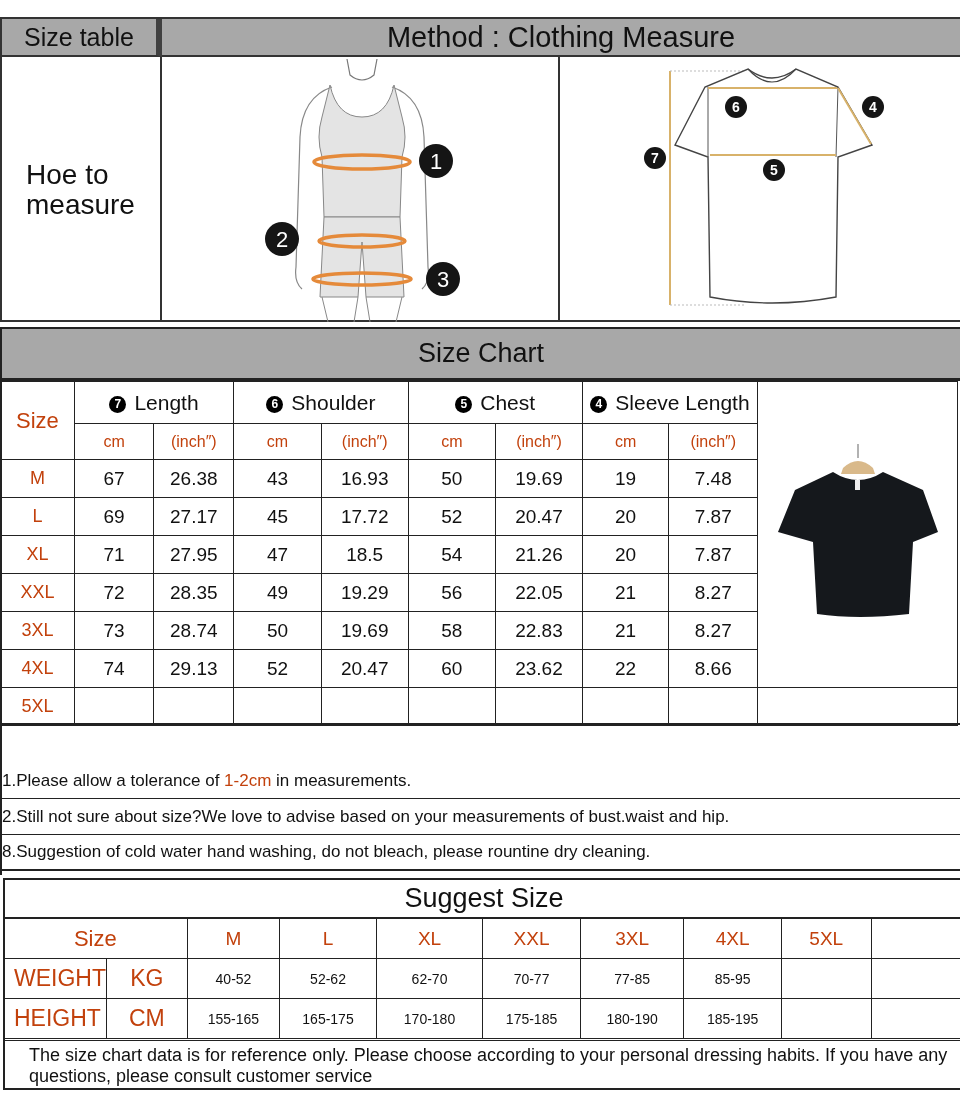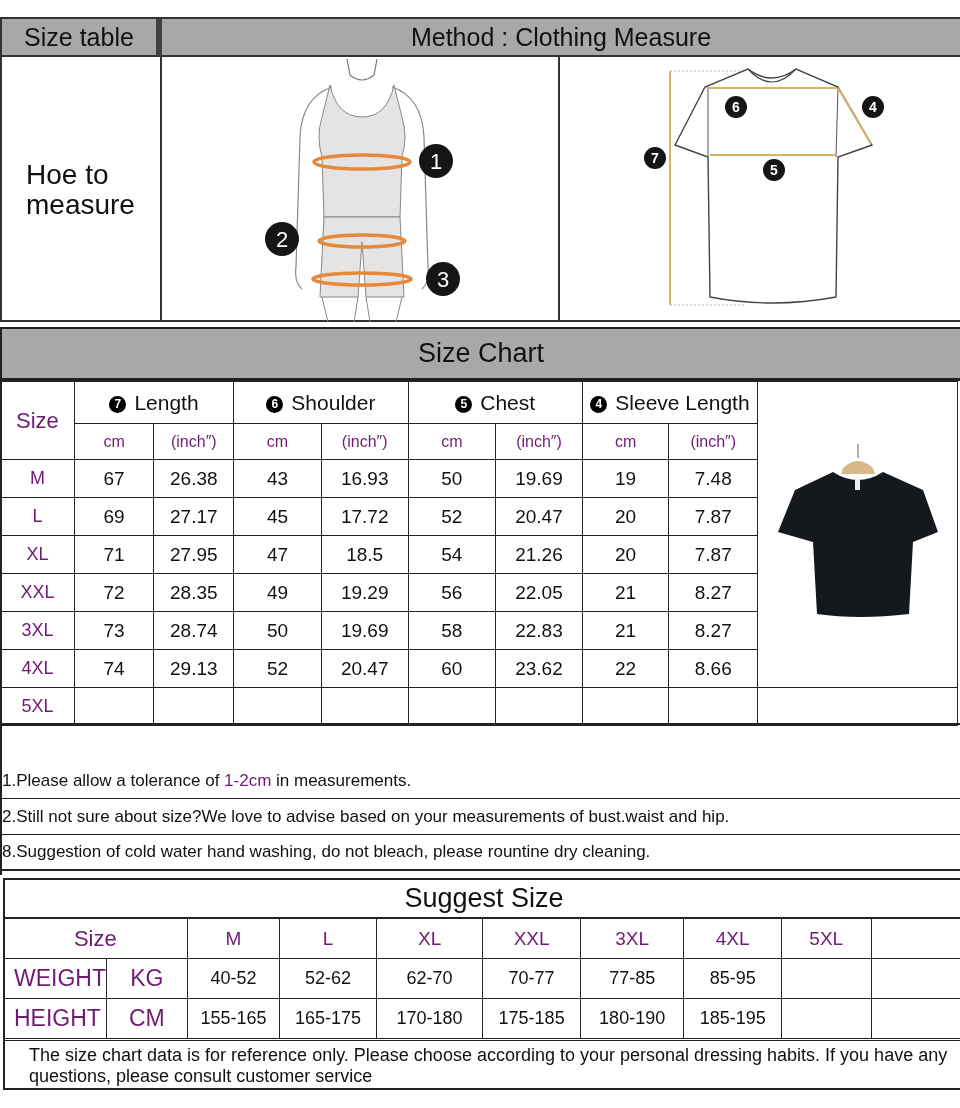--- a/index.html
+++ b/index.html
@@ -1,27 +1,27 @@
 <!DOCTYPE html>
 <html><head>
 <meta charset="utf-8">
 <style>
   * { box-sizing: border-box; margin: 0; padding: 0; }
   html, body { width: 960px; height: 1108px; background: #ffffff; overflow: hidden; }
   body { font-family: "Liberation Sans", "DejaVu Sans", sans-serif; color: #111; position: relative; }
   .abs { position: absolute; }
-  .red { color: #701a75; }
+  .red { color: #c2410c; }
   .gray { background: #a8a8a8; }
 
   
   #sec-method { left: 0; top: 17px; width: 960px; height: 305px; border: 2px solid #333; border-right: none; }
   #hdr-left { left: 0; top: 0; width: 160px; height: 38px; border-right: 6px solid #404040; border-bottom: 2px solid #333;
     display: flex; align-items: center; justify-content: center; font-size: 25px; }
   #hdr-right { left: 160px; top: 0; width: 798px; height: 38px; border-bottom: 2px solid #333;
-    display: flex; align-items: center; justify-content: center; font-size: 25px; }
+    display: flex; align-items: center; justify-content: center; font-size: 29px; }
   #howto { left: 0; top: 38px; width: 160px; height: 265px; border-right: 2px solid #333;
     display: flex; align-items: center; padding-left: 24px; font-size: 28px; line-height: 30px; }
   #body-diagram { left: 160px; top: 38px; width: 398px; height: 265px; border-right: 2px solid #333; }
   #shirt-diagram { left: 558px; top: 38px; width: 400px; height: 265px; }
 
   
   #sec-chart { left: 0; top: 327px; width: 960px; height: 398px; border: 2px solid #222; border-right: none; padding-left: 32px; }
   #chart-title { left: 0; top: 0; width: 958px; height: 52px; border-bottom: 3px solid #222;
     display: flex; align-items: center; justify-content: center; font-size: 27px; }
   table.grid { border-collapse: collapse; position: absolute; }
@@ -42,21 +42,21 @@
   #note-title { top: 0; height: 38px; justify-content: center; padding-left: 0; font-size: 21px; }
   #note-1 { top: 38px; height: 36px; }
   #note-2 { top: 74px; height: 36px; }
   #note-3 { top: 110px; height: 36px; border-bottom: 2px solid #222; }
 
   
   #sec-suggest { left: 3px; top: 878px; width: 960px; height: 212px; border: 2px solid #222; border-right: none; }
   #suggest-title { left: 0; top: 0; width: 958px; height: 38px; border-bottom: 1.5px solid #222;
     display: flex; align-items: center; justify-content: center; font-size: 27px; }
   #suggest-table { left: -2px; top: 38px; }
-  #suggest-table td { font-size: 18px; }
+  #suggest-table td { font-size: 14px; }
   #suggest-table tr.size-row td { height: 40px; font-size: 19px; }
   #suggest-table tr.w-row td, #suggest-table tr.h-row td { height: 40px; }
   #suggest-table td.lbl { font-size: 23px; text-align: left; padding-left: 10px; }
   #disclaimer { left: 0; top: 160px; width: 958px; height: 50px; display: flex; align-items: center; padding-left: 24px;
     font-size: 18px; border-top: 1.5px solid #222; }
 </style>
 </head>
 <body>
 
 <div id="sec-method" class="abs">

